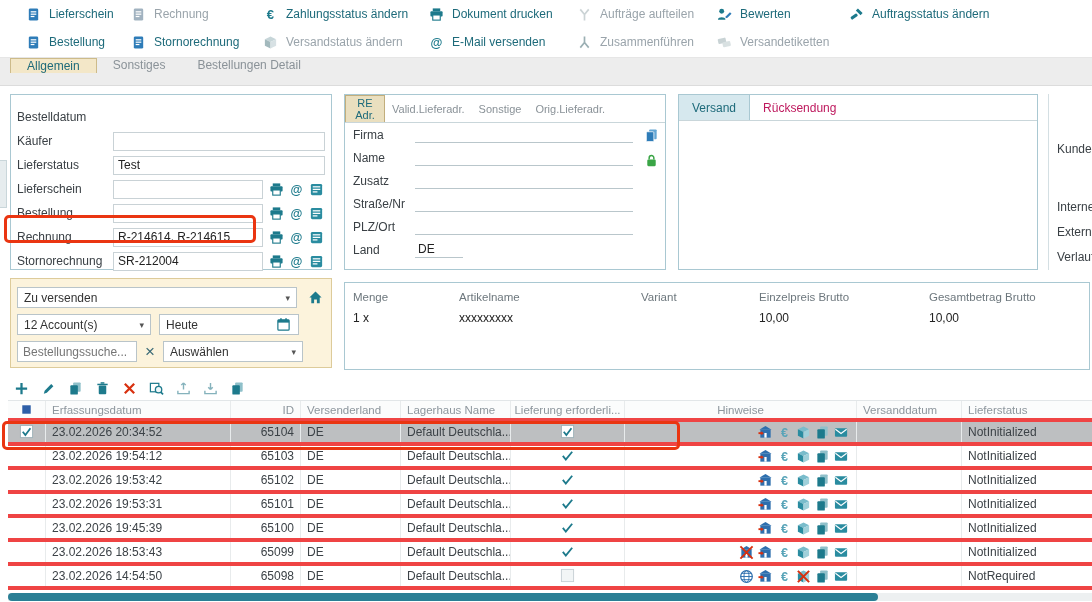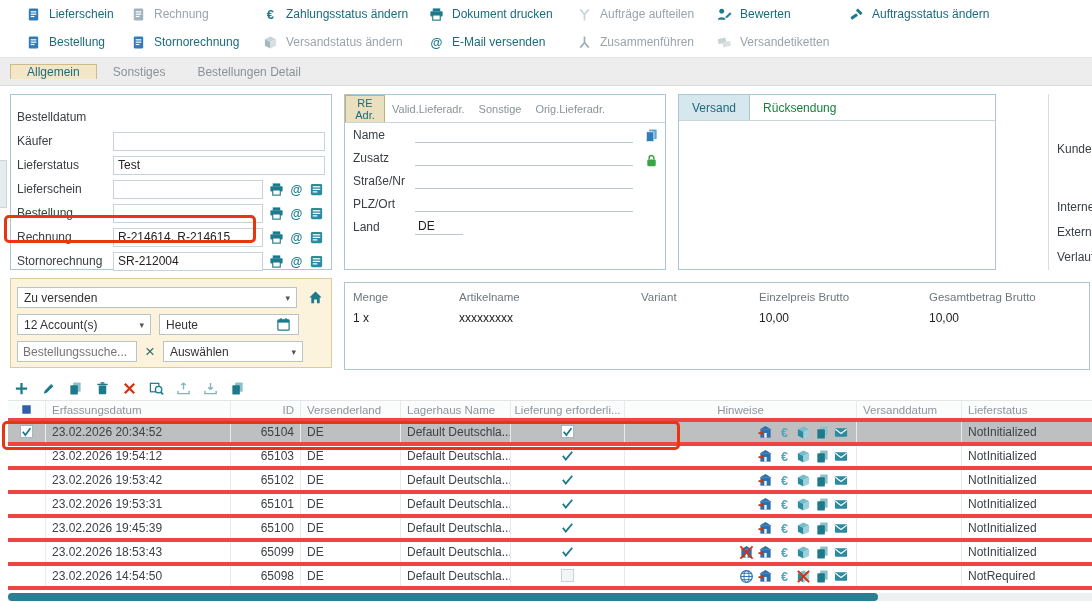--- a/index.html
+++ b/index.html
@@ -10,21 +10,21 @@
   .toolbar { position:absolute; left:0; top:0; width:1092px; height:58px; background:#fff;
     display:grid; grid-template-columns:105px 132px 166px 148px 140px 132px 1fr; grid-auto-rows:28px;
     padding-left:25px; align-items:center; border-bottom:1px solid #e6e6e6; }
   .tbtn { display:flex; align-items:center; gap:7px; font-size:12px; color:#1d6a7a; cursor:pointer; white-space:nowrap; }
   .tbtn.disabled { color:#9aa4ab; }
   .tbtn.disabled svg { opacity:.55; filter:grayscale(.6); }
   .ticon { width:17px; height:17px; display:inline-flex; align-items:center; justify-content:center; }
 
   
   .tabbar { position:absolute; left:0; top:58px; width:1092px; height:28px; background:#ededed;
-    border-bottom:1px solid #dcdcdc; display:flex; align-items:center; padding-left:10px; }
+    border-bottom:1px solid #dcdcdc; display:flex; align-items:flex-start; padding-left:10px; }
   .tab { display:flex; align-items:center; padding:0 16px; font-size:12px; color:#8a9298; cursor:pointer; }
   .tab.active { background:#f3e7c8; border:1px solid #cdbb8a; border-bottom:none; color:#1d6a7a; }
 
   
   .panel { position:absolute; border:1px solid #a9c8d2; background:#fff; }
 
   
   #form-panel { left:10px; top:94px; width:322px; height:176px; padding-top:10px; }
   .frow { display:flex; align-items:center; height:24px; padding:0 6px; }
   .flabel { width:96px; font-size:12px; color:#3a4045; flex:none; }
@@ -51,23 +51,23 @@
   .atab.active { background:#eadfbf; border:1px solid #c2ae7c; border-bottom:none; color:#1d6a7a;
     width:40px; white-space:normal; text-align:center; line-height:12px; padding:0 3px; }
   .arow { display:flex; align-items:center; height:23px; padding:0 6px 0 8px; margin-right:26px; }
   .alabel { width:62px; font-size:12px; color:#3a4045; flex:none; }
   .ain { flex:1; min-width:0; height:17px; border:none; border-bottom:1px solid #b9c6cb; font-size:12px; padding:0 3px;
     font-family:"Liberation Sans", sans-serif; color:#222; background:transparent; }
   .ain.small { flex:none; width:48px; margin-right:12px; }
   .aicons { position:absolute; right:5px; top:32px; display:flex; flex-direction:column; gap:8px; }
 
   
-  #shipping-panel { left:678px; top:94px; width:318px; height:176px; }
+  #shipping-panel { left:678px; top:94px; width:360px; height:176px; }
   .stabs { display:flex; height:26px; align-items:stretch; border-bottom:1px solid #c9d6da; }
-  .stab { display:flex; align-items:center; padding:0 13px; font-size:12px; color:#15803d; cursor:pointer; }
+  .stab { display:flex; align-items:center; padding:0 13px; font-size:12px; color:#be185d; cursor:pointer; }
   .stab.active { background:#d6e8ee; color:#1d6a7a; border-right:1px solid #a9c8d2; }
 
   
   #notes-panel { position:absolute; left:1002px; top:94px; width:90px; height:176px; border-left:1px solid #d4dfe3;margin-left:46px; }
   .note { position:absolute; left:8px; font-size:12px; color:#3a4045; cursor:pointer; white-space:nowrap; }
 
   
   #items-panel { left:344px; top:282px; width:746px; height:88px; }
   .ih { position:absolute; top:8px; font-size:11.5px; color:#6d777d; }
   .iv { position:absolute; top:28px; font-size:12px; color:#222; }
@@ -406,20 +406,24 @@
       </div>
     </div>
   </div>
 
   <div class="panel" id="address-panel">
     <div class="atabs">
       <div class="atab active">RE Adr.</div>
       <div class="atab">Valid.Lieferadr.</div>
       <div class="atab">Sonstige</div>
       <div class="atab">Orig.Lieferadr.</div>
+    </div>
+    <div class="arow">
+      <span class="alabel">Firma</span>
+      <input class="ain" value="" style="">
     </div>
     <div class="arow">
       <span class="alabel">Name</span>
       <input class="ain" value="" style="">
     </div>
     <div class="arow">
       <span class="alabel">Zusatz</span>
       <input class="ain" value="" style="">
     </div>
     <div class="arow">

